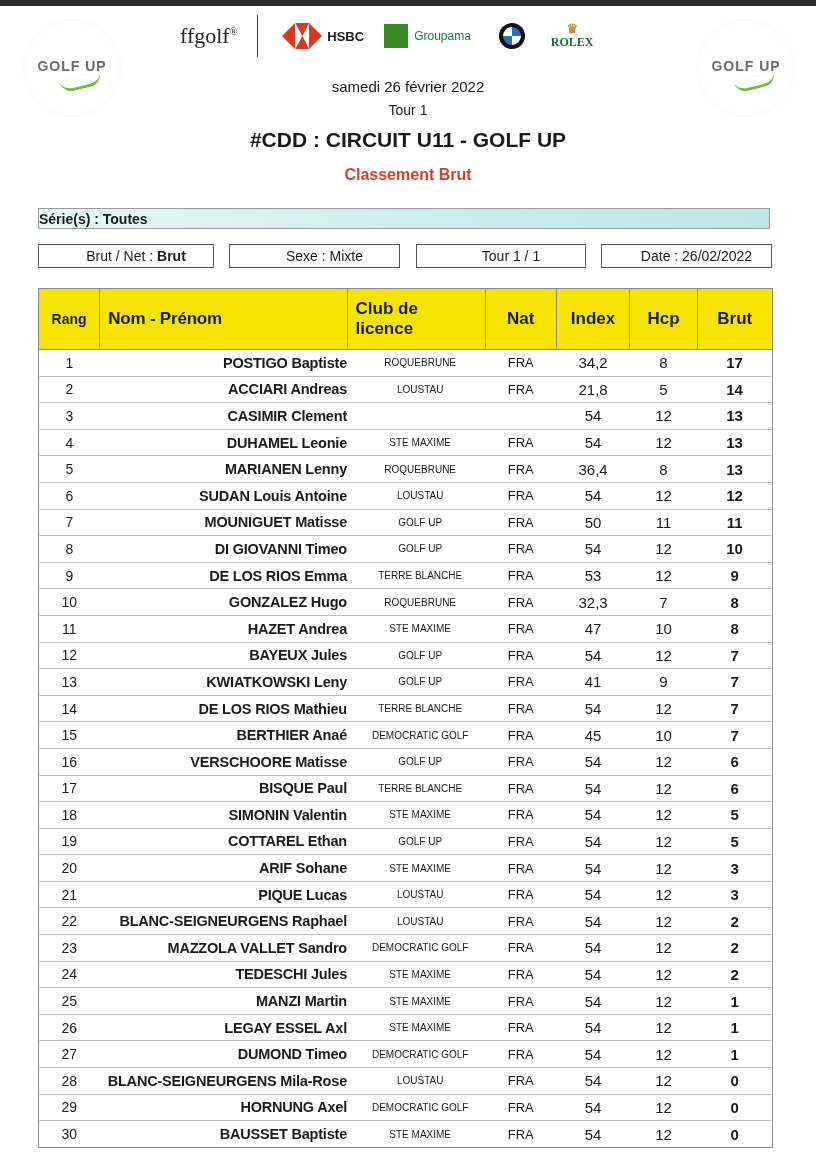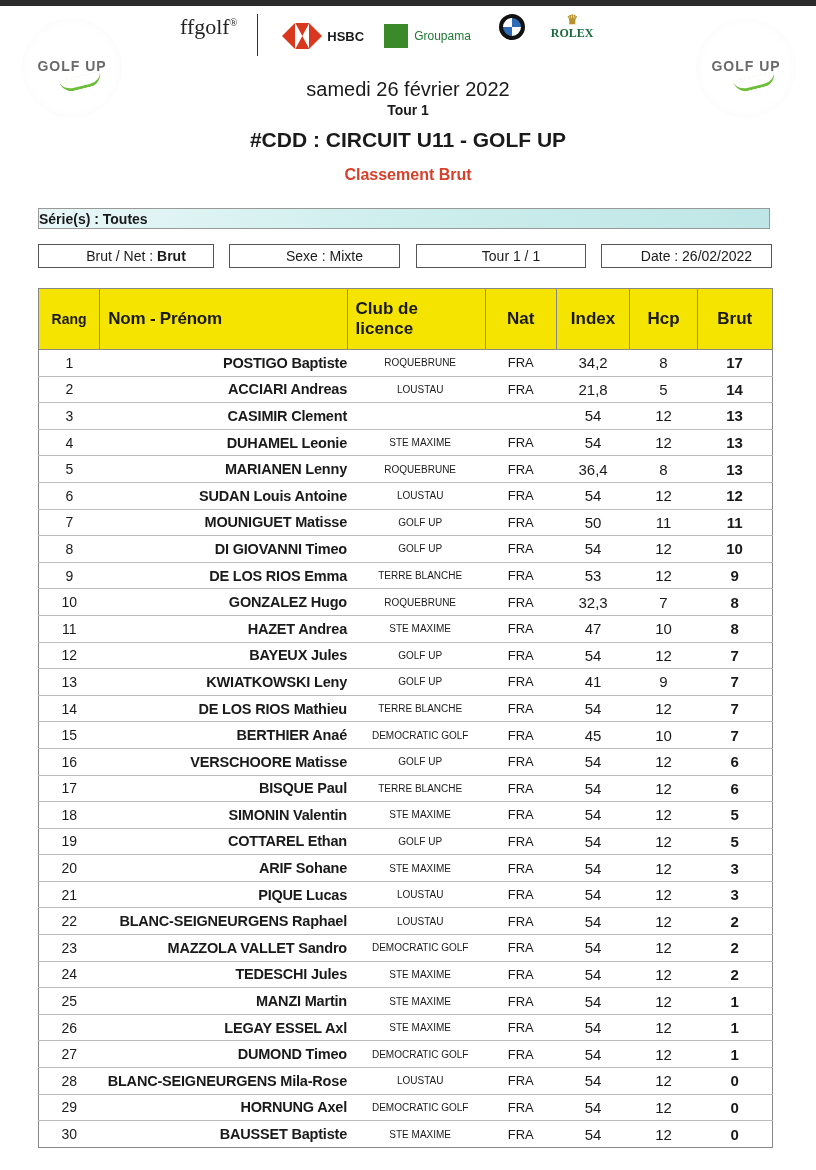--- a/index.html
+++ b/index.html
@@ -1,37 +1,37 @@
 <!DOCTYPE html>
 <html><head>
 <meta charset="utf-8">
 <style>
   html, body { margin:0; padding:0; }
   body { width:816px; height:1170px; background:#ffffff; position:relative; font-family:"Liberation Sans", sans-serif; color:#1a1a1a; overflow:hidden; }
   .topbar { position:absolute; left:0; top:0; width:816px; height:6px; background:#2b2b2b; }
   .logo-golfup { position:absolute; width:100px; height:100px; border-radius:50%; background:radial-gradient(circle,#ffffff 60%,#f4f4f4 100%); }
   .logo-golfup .txt { position:absolute; top:40px; left:0; width:100%; text-align:center; font-size:14px; color:#6a6a6a; font-weight:bold; letter-spacing:1px; }
   .logo-golfup .swoosh { position:absolute; top:58px; left:38px; width:42px; height:10px; border-bottom:3px solid #6dbf3a; border-radius:0 0 40px 40px; transform:rotate(-14deg); }
-  .sponsors { position:absolute; top:14px; left:180px; height:44px; display:flex; }
+  .sponsors { position:absolute; top:14px; left:180px; height:44px; display:flex; align-items:center; }
   .ffgolf { font-family:"Liberation Serif", serif; font-size:22px; color:#222; margin-right:20px; }
   .ffgolf sup { font-size:10px; }
   .vsep { width:1px; height:42px; background:#333; margin-right:24px; }
   .hsbc { display:flex; align-items:center; margin-right:20px; font-weight:bold; font-size:13px; }
   .hsbc-mark { width:40px; height:26px; position:relative; margin-right:5px; }
   .hsbc-mark .l { position:absolute; left:0; top:0; width:0; height:0; border-top:13px solid transparent; border-bottom:13px solid transparent; border-right:13px solid #d9381e; }
   .hsbc-mark .r { position:absolute; right:0; top:0; width:0; height:0; border-top:13px solid transparent; border-bottom:13px solid transparent; border-left:13px solid #d9381e; }
   .hsbc-mark .m { position:absolute; left:13px; top:0; width:14px; height:26px; background:#d9381e; clip-path:polygon(0 0,100% 0,50% 50%,100% 100%,0 100%,50% 50%); }
   .groupama { display:flex; align-items:center; margin-right:28px; font-size:12px; color:#1e7a32; }
   .groupama-mark { width:24px; height:24px; background:#3a8a2a; margin-right:6px; }
   .bmw { width:26px; height:26px; border-radius:50%; background:conic-gradient(#2d6db5 0 25%,#fff 25% 50%,#2d6db5 50% 75%,#fff 75% 100%); border:4px solid #111; margin-right:26px; box-sizing:border-box; }
   .rolex { display:flex; flex-direction:column; align-items:center; font-family:"Liberation Serif", serif; font-size:12px; font-weight:bold; color:#1b6b3a; }
   .rolex .crown { color:#b8922b; font-size:13px; line-height:12px; }
   .center { position:absolute; left:0; width:816px; text-align:center; }
-  .date-line { top:78px; font-size:20px; }
-  .tour-line { top:102px; font-size:14px;font-weight:bold; }
+  .date-line { top:78px; font-size:15px; }
+  .tour-line { top:102px; font-size:14px; }
   .title { top:128px; font-size:21px; font-weight:bold; }
   .subtitle { top:166px; font-size:16px; font-weight:bold; color:#d9402a; }
   .series { position:absolute; left:38px; top:208px; width:732px; height:21px; border:1px solid #999; background:linear-gradient(90deg,#e9f7f7,#cdeeed 50%,#bfe6e6); font-size:14px; font-weight:bold; line-height:21px; box-sizing:border-box; }
   .filters { position:absolute; top:244px; left:38px; width:734px; height:24px; }
   .fbox { position:absolute; top:0; height:24px; border:1px solid #555; box-sizing:border-box; text-align:center; font-size:14px; line-height:22px; background:#fff;padding-left:20px; }
   table.res { position:absolute; left:38px; top:288px; width:735px; border-collapse:collapse; font-size:14px; }
   table.res th { background:#f5e400; font-weight:bold; font-size:17px; height:25px; padding:10px; border-left:1px solid #888; border-top:1px solid #888; border-bottom:1px solid #888; }
   table.res th.l { text-align:left; padding-left:6px; }
   table.res td { height:25.6px; padding:0; border-bottom:1px solid #bbb; }
   table.res tr td:first-child { border-left:1px solid #888; }

